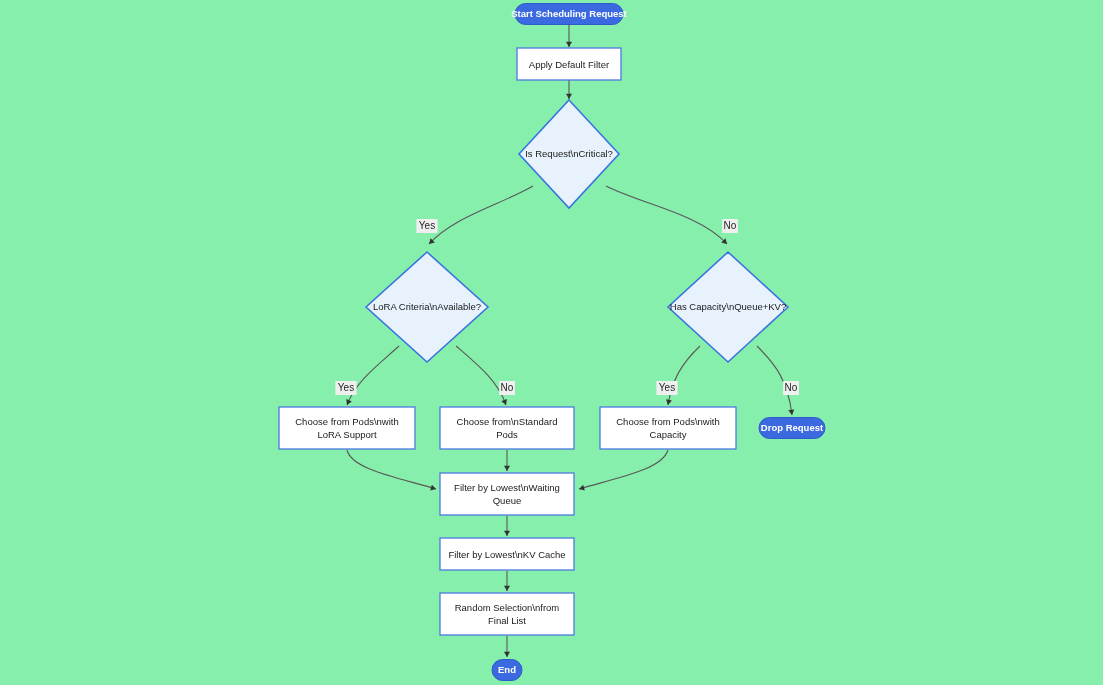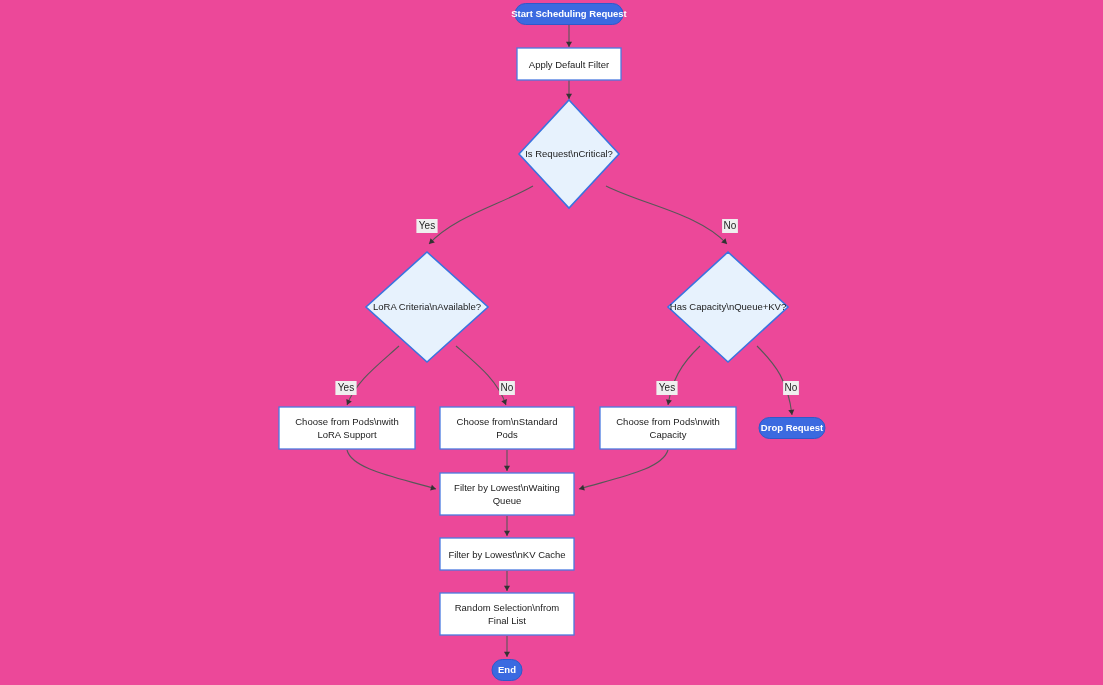--- a/index.html
+++ b/index.html
@@ -11,21 +11,21 @@
   body {
     width: 1103px;
     height: 685px;
     overflow: hidden;
     font-family: "Liberation Sans", sans-serif;
   }
   #flow-canvas {
     position: relative;
     width: 1103px;
     height: 685px;
-    background: #ec4899;
+    background: #86efac;
   }
   svg.flow-svg {
     position: absolute;
     top: 0;
     left: 0;
     width: 1103px;
     height: 685px;
     display: block;
   }
   

